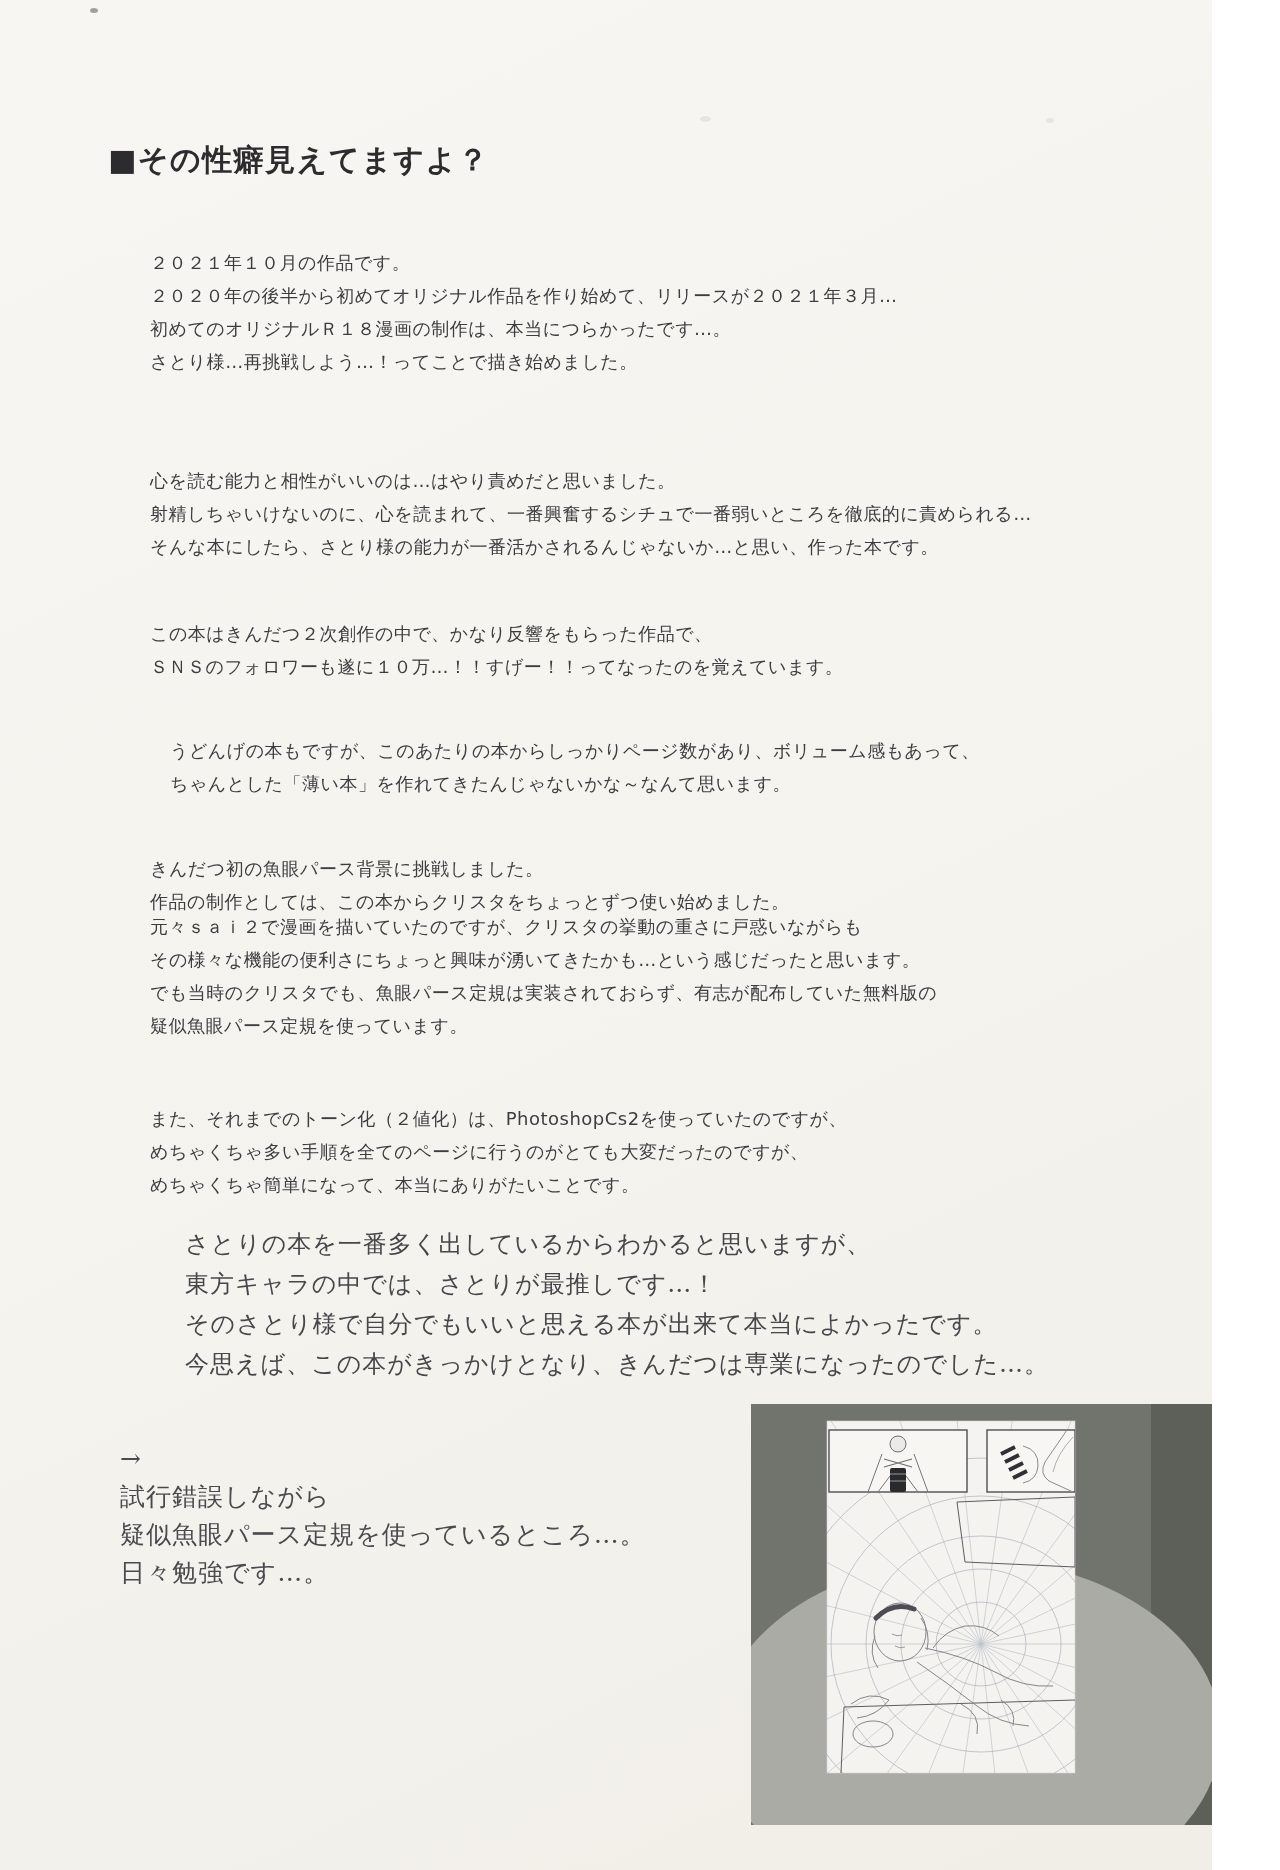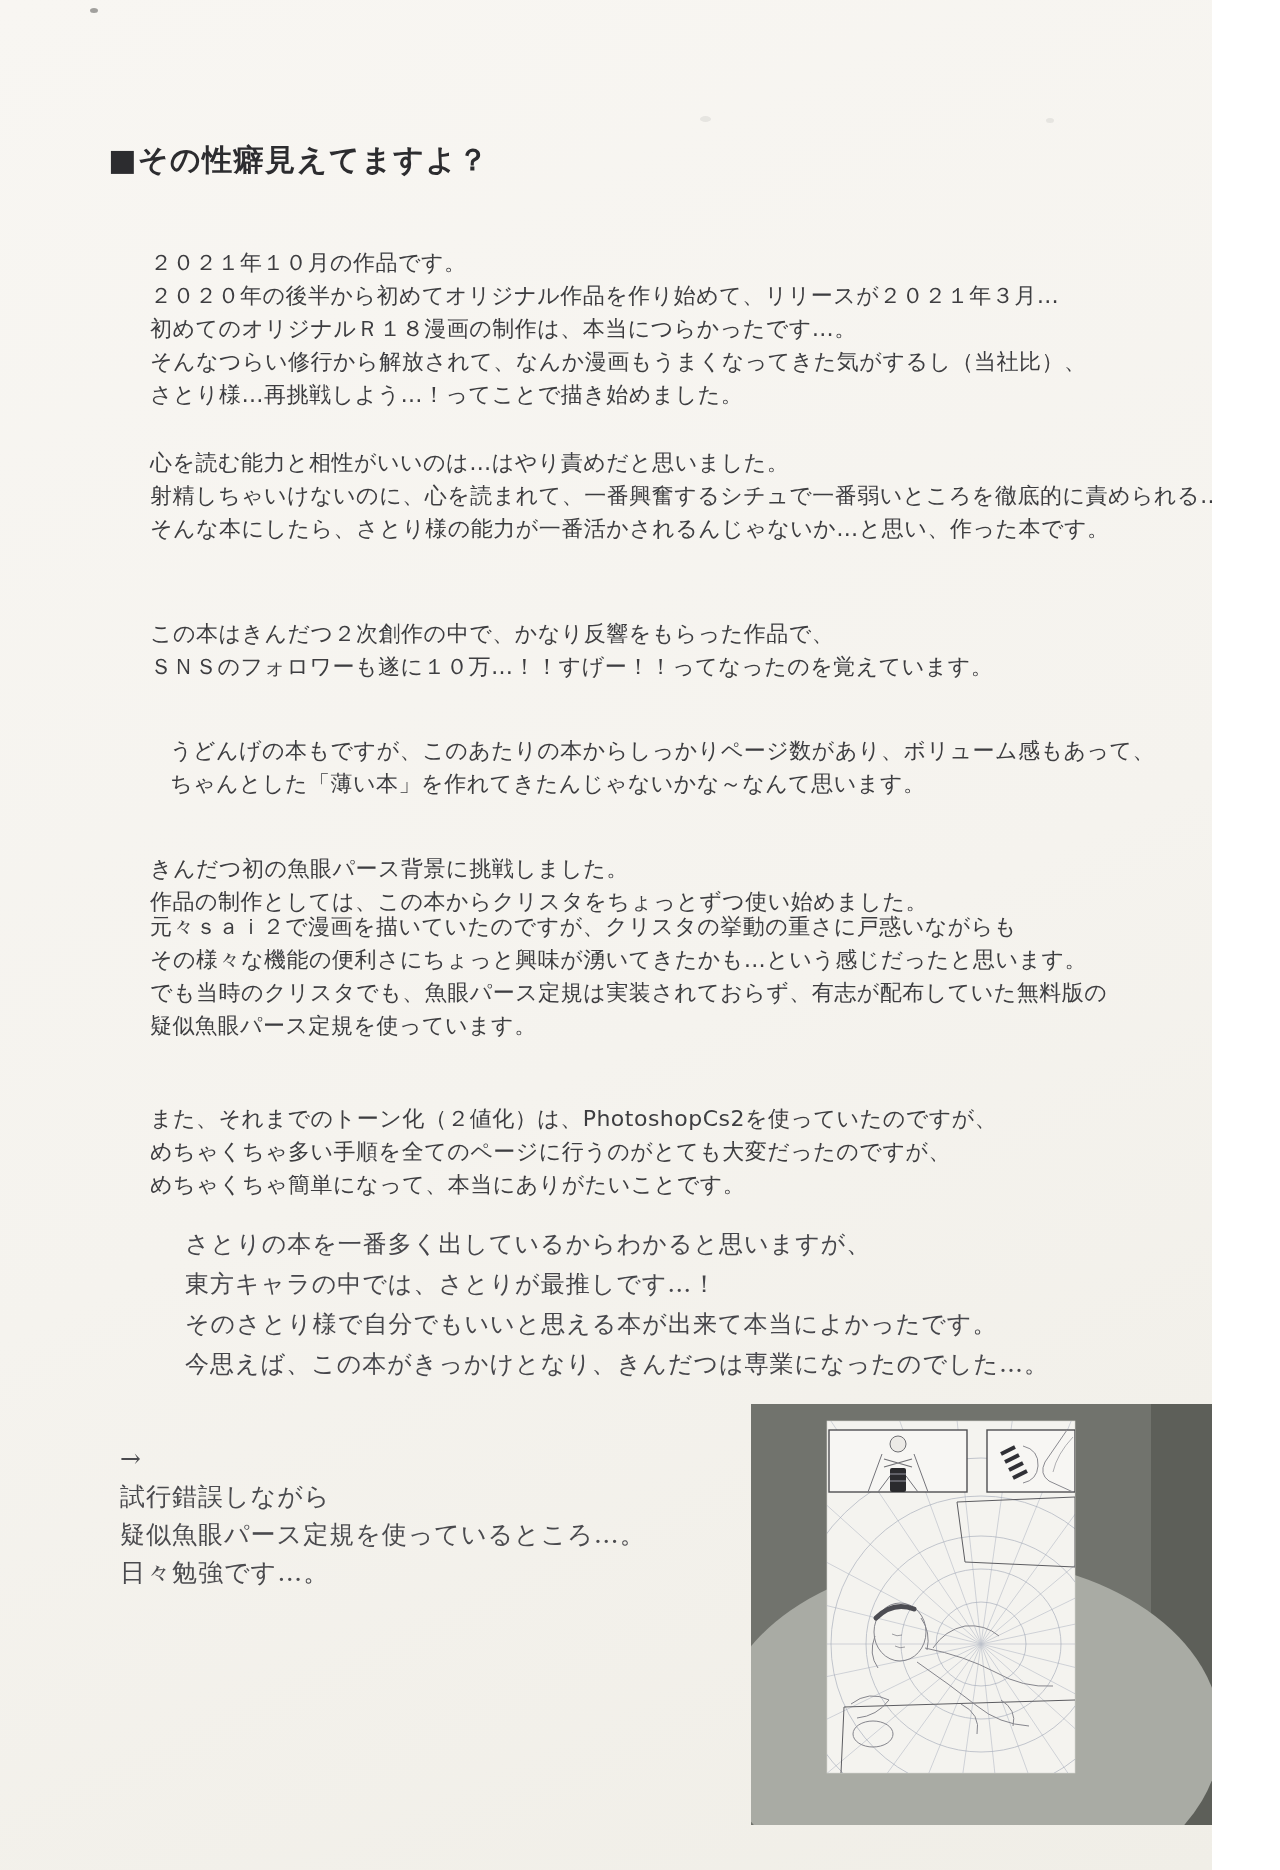--- a/index.html
+++ b/index.html
@@ -6,21 +6,21 @@
   .scan{
     position:relative;width:1212px;height:1870px;overflow:hidden;
     background:linear-gradient(155deg,#f8f6f2 0%,#f5f3ee 55%,#f0eee7 100%);
     font-family:"DejaVu Sans",sans-serif;color:#3d3d40;
   }
   .heading{
     position:absolute;left:108px;top:140px;font-size:30px;font-weight:600;
     letter-spacing:1.5px;color:#2c2c2f;white-space:nowrap;
   }
   .para{
-    position:absolute;left:150px;font-size:22px;line-height:33px;
+    position:absolute;left:150px;font-size:18px;line-height:33px;
     letter-spacing:0.5px;white-space:nowrap;color:#3d3d40;
   }
   .para.serif{
     font-family:"DejaVu Serif",serif;font-size:24px;line-height:40px;
     color:#46464b;letter-spacing:1px;
   }
   .caption{
     position:absolute;left:120px;top:1440px;font-family:"DejaVu Serif",serif;
     font-size:25px;line-height:38px;color:#4a4a4e;letter-spacing:1px;white-space:nowrap;
   }
@@ -35,25 +35,24 @@
   <div class="speck" style="left:90px;top:8px;width:8px;height:5px;opacity:.55;"></div>
   <div class="speck" style="left:700px;top:116px;width:11px;height:6px;opacity:.10;"></div>
   <div class="speck" style="left:1046px;top:118px;width:8px;height:5px;opacity:.10;"></div>
 
   <div class="heading">■その性癖見えてますよ？</div>
 
   <div class="para" style="top:246px;">
     <div>２０２１年１０月の作品です。</div>
     <div>２０２０年の後半から初めてオリジナル作品を作り始めて、リリースが２０２１年３月…</div>
     <div>初めてのオリジナルＲ１８漫画の制作は、本当につらかったです…。</div>
-    <div>そんなつらい修行から解放されて、なんか漫画もうまくなってきた気がするし（当社比）、</div>
     <div>さとり様…再挑戦しよう…！ってことで描き始めました。</div>
   </div>
 
-  <div class="para" style="top:446px;">
+  <div class="para" style="top:464px;">
     <div>心を読む能力と相性がいいのは…はやり責めだと思いました。</div>
     <div>射精しちゃいけないのに、心を読まれて、一番興奮するシチュで一番弱いところを徹底的に責められる…</div>
     <div>そんな本にしたら、さとり様の能力が一番活かされるんじゃないか…と思い、作った本です。</div>
   </div>
 
   <div class="para" style="top:617px;">
     <div>この本はきんだつ２次創作の中で、かなり反響をもらった作品で、</div>
     <div>ＳＮＳのフォロワーも遂に１０万…！！すげー！！ってなったのを覚えています。</div>
   </div>
 

